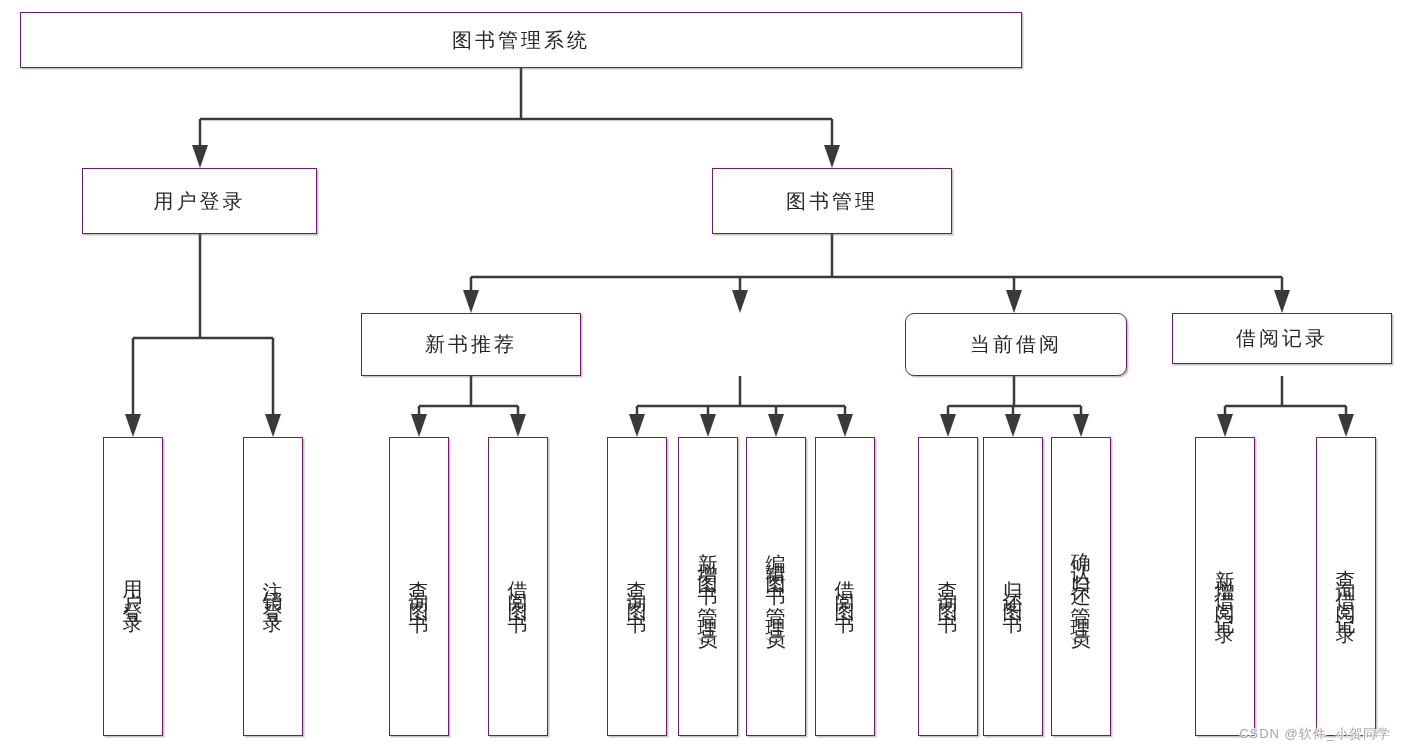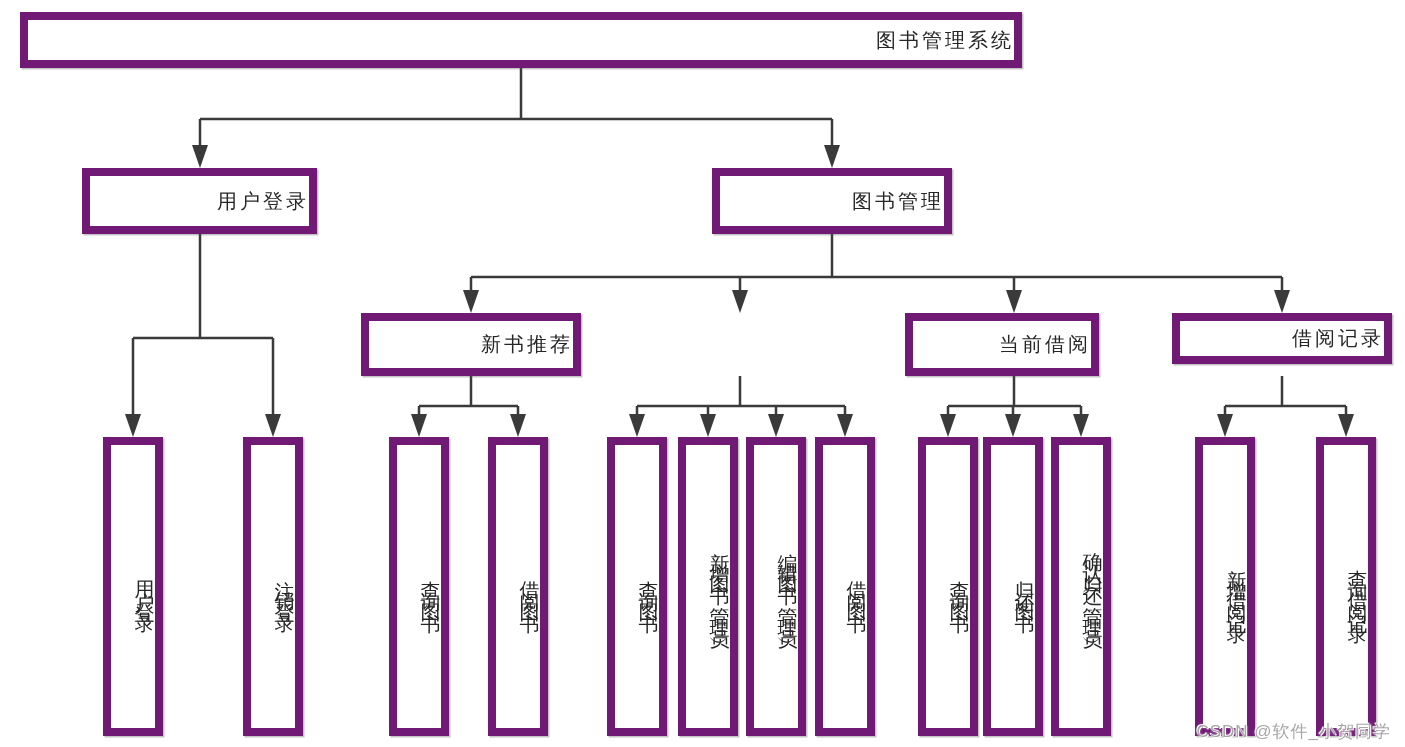--- a/index.html
+++ b/index.html
@@ -14,25 +14,25 @@
   #connectors {
     position: absolute;
     left: 0; top: 0;
     width: 1405px; height: 747px;
     z-index: 1;
   }
   .box {
     position: absolute;
     box-sizing: border-box;
     background: #ffffff;
-    border: 8px solid #701a75;
+    border: 1px solid #701a75;
     box-shadow: 1.5px 1.5px 0 rgba(90,90,90,0.35);
     display: flex;
     align-items: center;
-    justify-content: flex-end;
+    justify-content: center;
     z-index: 2;
   }
   .box .hlabel {
     color: #262626;
     font-size: 20px;
     letter-spacing: 3px;
     white-space: nowrap;
   }
   .leaf .vlabel {
     writing-mode: vertical-rl;
@@ -41,42 +41,42 @@
     font-size: 20px;
     letter-spacing: 11px;
     line-height: 1;
   }
   
   #n-root            { left: 20px;   top: 12px;  width: 1002px; height: 56px; }
   #n-user-login      { left: 82px;   top: 168px; width: 235px;  height: 66px; }
   #n-book-management { left: 712px;  top: 168px; width: 240px;  height: 66px; }
   #n-new-books       { left: 361px;  top: 313px; width: 220px;  height: 63px; }
   #n-book-borrowing  { left: 631px;  top: 313px; width: 218px;  height: 63px; }
-  #n-current-borrow  { left: 905px;  top: 313px; width: 194px;  height: 63px; }
+  #n-current-borrow  { left: 905px;  top: 313px; width: 222px;  height: 63px; border-radius: 9px; }
   #n-borrow-records  { left: 1172px; top: 313px; width: 220px;  height: 51px; }
   .leaf { top: 437px; width: 60px; height: 299px; }
   #l-user-login      { left: 103px; }
   #l-logout          { left: 243px; }
   #l-query-books-1   { left: 389px; }
   #l-borrow-books-1  { left: 488px; }
   #l-query-books-2   { left: 607px; }
   #l-add-books       { left: 678px; }
   #l-edit-books      { left: 746px; }
   #l-borrow-books-2  { left: 815px; }
   #l-query-books-3   { left: 918px; }
   #l-return-books    { left: 983px; }
   #l-confirm-return  { left: 1051px; }
   #l-add-record      { left: 1195px; }
   #l-query-record    { left: 1316px; }
   #watermark {
     position: absolute;
     right: 14px;
     bottom: 4px;
     z-index: 3;
-    font-size: 17px;
+    font-size: 13px;
     letter-spacing: 1px;
     color: #a6a6a6;
     text-shadow: 1px 1px 0 #ffffff, -1px -1px 0 #ffffff, 0 0 3px #ffffff;
     white-space: nowrap;
   }
 </style>
 </head>
 <body>
 
 <div id="stage">

